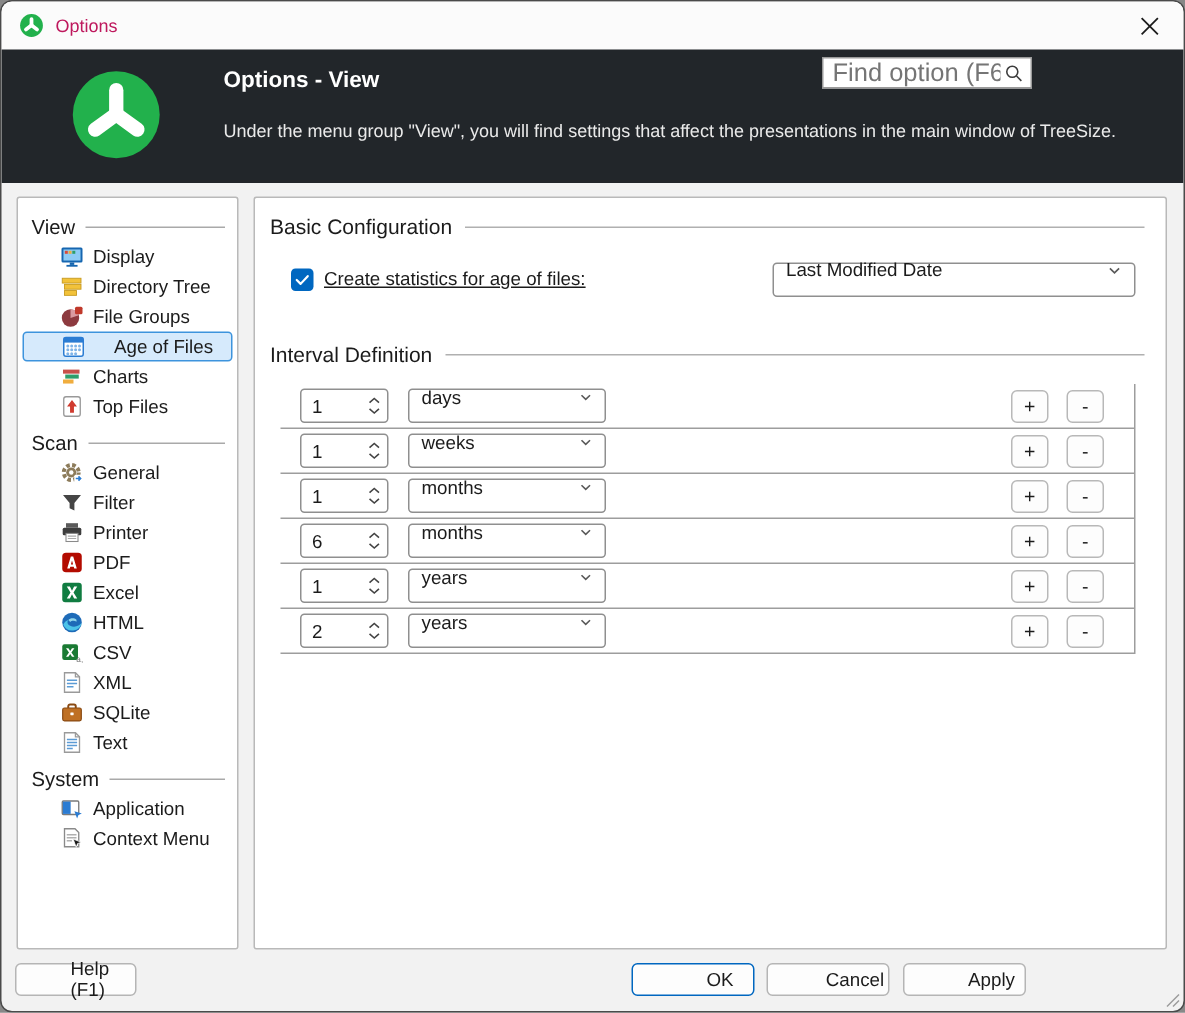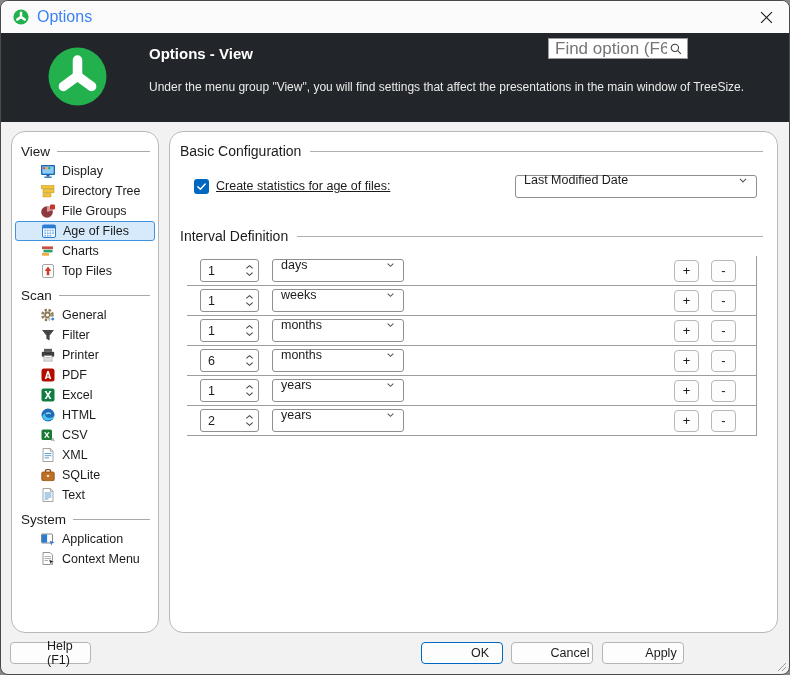--- a/index.html
+++ b/index.html
@@ -2,45 +2,45 @@
 <html><head>
 <meta charset="utf-8">
 <style>
   * { margin:0; padding:0; box-sizing:border-box; }
   html,body { width:790px; height:675px; font-family:"Liberation Sans", sans-serif; background:#888; }
   .window { position:relative; width:790px; height:675px; background:#f2f2f2; border:1px solid #4a4a4a; border-radius:8px; overflow:hidden; }
 
   
   .titlebar { position:absolute; top:0; left:0; right:0; height:32px; background:#fbfbfb; display:flex; align-items:center; }
   .titlebar .appico { width:16px; height:16px; margin:0 8px 0 12px; }
-  .titlebar .ttext { font-size:16px; color:#3b82f6; }
+  .titlebar .ttext { font-size:12px; color:#be185d; }
   .close-btn { margin-left:auto; width:46px; height:32px; display:flex; align-items:center; justify-content:center; cursor:default; }
 
   
   .header { position:absolute; top:32px; left:0; right:0; height:89px; background:#22262a; }
   .header .logo { position:absolute; left:46px; top:13px; width:61px; height:61px; }
   .header .htitle { position:absolute; left:148px; top:12px; font-size:15px; font-weight:bold; color:#ffffff; }
   .header .hdesc { position:absolute; left:148px; top:47px; font-size:12px; color:#eaeaea; }
   .searchbox { position:absolute; left:547px; top:5px; width:140px; height:21px; background:#fff; border:1px solid #9a9a9a; display:flex; align-items:center; }
   .searchbox input { flex:1; border:none; outline:none; font-size:17px; color:#222; padding:0 2px 0 6px; font-family:"Liberation Sans",sans-serif; background:transparent; min-width:0; }
   .searchbox svg { flex:0 0 auto; margin-right:4px; }
 
   
-  .card { position:absolute; background:#fff; border:1px solid #b9b9b9; border-radius:14px; }
+  .card { position:absolute; background:#fff; border:1px solid #b9b9b9; border-radius:2px; }
   .sidebar { left:10px; top:130px; width:148px; height:502px; padding-top:9px; overflow:hidden; }
   .main { left:168px; top:130px; width:609px; height:502px; padding:10px 12px 0 10px; }
 
   
   .group-h { display:flex; align-items:center; padding-left:9px; height:20px; margin-top:4px; font-size:13.5px; color:#1b1b1b; }
   .group-h:first-child { margin-top:0; }
   .group-h::after { content:""; flex:1; height:1px; background:#a9a9a9; margin:1px 8px 0 7px; }
   .item { display:flex; align-items:center; height:20px; padding-left:28px; font-size:12.5px; color:#1b1b1b; cursor:default; }
   .item .icon { width:16px; height:16px; margin-right:6px; flex:0 0 auto; }
   .item .icon svg { display:block; }
-  .item.selected { margin:0 3px; padding-left:25px; background:#d6eafc; border:1px solid #3d94dd; border-radius:3px; }
+  .item.selected { margin:0 3px; padding-left:25px; background:#d6eafc; border:1px solid #3d94dd; border-radius:3px;gap:13px; }
 
   
   .sec-h { display:flex; align-items:center; font-size:14px; color:#1b1b1b; height:18px; }
   .sec-h::after { content:""; flex:1; height:1px; background:#b0b0b0; margin:1px 2px 0 9px; }
   .cfg-row { display:flex; align-items:center; margin:14px 8px 0 14px; height:24px; }
   .checkbox { width:15px; height:15px; background:#0067c0; border-radius:3px; margin-right:7px; flex:0 0 auto; display:flex; align-items:center; justify-content:center; }
   .cfg-label { font-size:12.5px; color:#1b1b1b;text-decoration:underline; }
   .combo { height:23px; background:#fff; border:1px solid #8f8f8f; border-radius:3px; display:flex; align-items:center; padding:0 6px 12px 8px; font-size:12.5px; color:#1b1b1b; }
   .combo span { flex:1; }
   .combo.cfg-combo { margin-left:auto; width:242px; }

